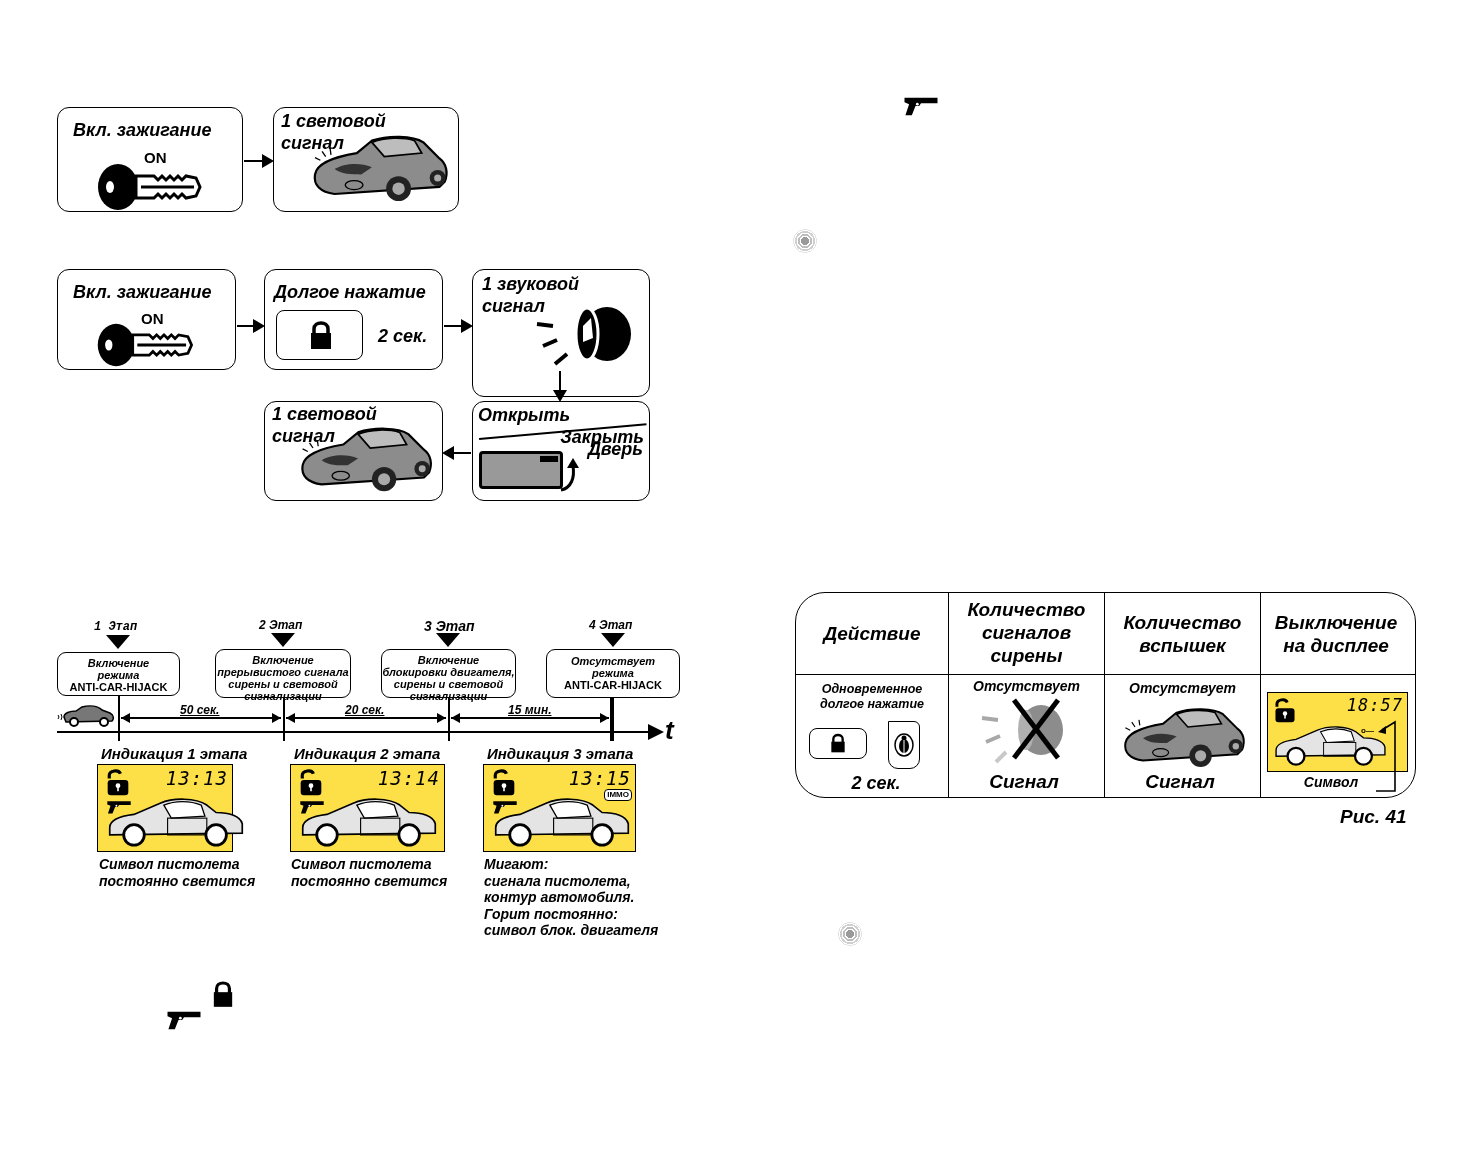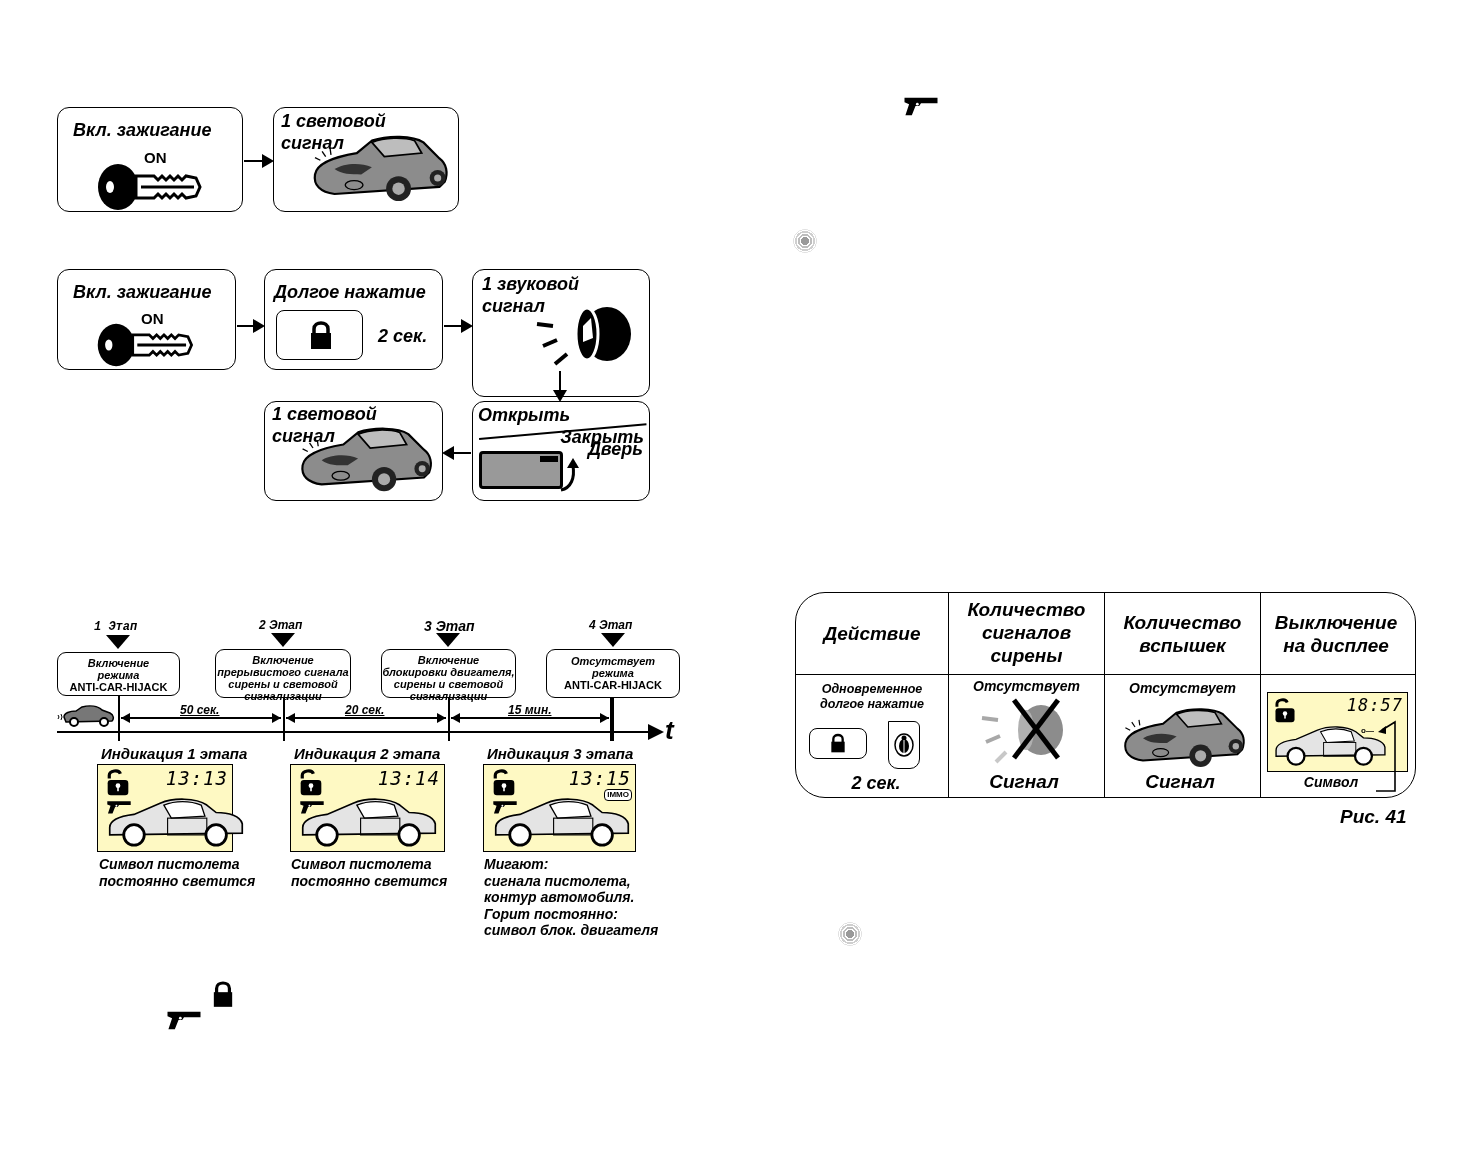--- a/index.html
+++ b/index.html
@@ -16,21 +16,21 @@
     .arrow-v { position:absolute; width:2px; background:#000; }
     .arrow-v::after { content:""; position:absolute; left:-6px; bottom:-2px; border-top:12px solid #000; border-left:7px solid transparent; border-right:7px solid transparent; }
     .tri { position:absolute; width:0; height:0; border-left:12px solid transparent; border-right:12px solid transparent; border-top:14px solid #000; }
     .stage-box { position:absolute; border:1.2px solid #000; border-radius:9px; background:#fff; box-sizing:border-box;
                  font-size:11px; font-weight:bold; font-style:italic; text-align:center; line-height:12px; padding-top:4px; }
     .stage-box .plain { font-style:normal; }
     .dim { position:absolute; height:1.5px; background:#000; }
     .dim::before { content:""; position:absolute; left:0; top:-4px; border-right:9px solid #000; border-top:5px solid transparent; border-bottom:5px solid transparent; }
     .dim::after { content:""; position:absolute; right:0; top:-4px; border-left:9px solid #000; border-top:5px solid transparent; border-bottom:5px solid transparent; }
     .vline { position:absolute; width:1.5px; background:#000; }
-    .lcd { position:absolute; border:1.5px solid #000; background:#fef9c3; box-sizing:border-box; }
+    .lcd { position:absolute; border:1.5px solid #000; background:#fde047; box-sizing:border-box; }
     .lcd-time { position:absolute; font-family:"DejaVu Sans Mono", monospace; font-style:italic; font-size:19px; letter-spacing:1px; }
     .caption { position:absolute; font-size:14px; font-weight:bold; font-style:italic; line-height:16.5px; }
     .tbl-wrap { position:absolute; border:1.5px solid #000; border-radius:30px; overflow:hidden; box-sizing:border-box; }
     .cell { position:absolute; box-sizing:border-box; text-align:center; }
     .hdr { font-size:19px; font-weight:bold; font-style:italic; line-height:23px; }
     .radio-icon { position:absolute; width:24px; height:24px; border-radius:50%;
                   background: radial-gradient(circle, #9a9a9a 0 4px, #fff 4px 5.5px, #bdbdbd 5.5px 7px, #fff 7px 8.5px, #cfcfcf 8.5px 10px, #fff 10px 11px, #e0e0e0 11px 12px, transparent 12px); }
   </style>
 </head>
 <body>

